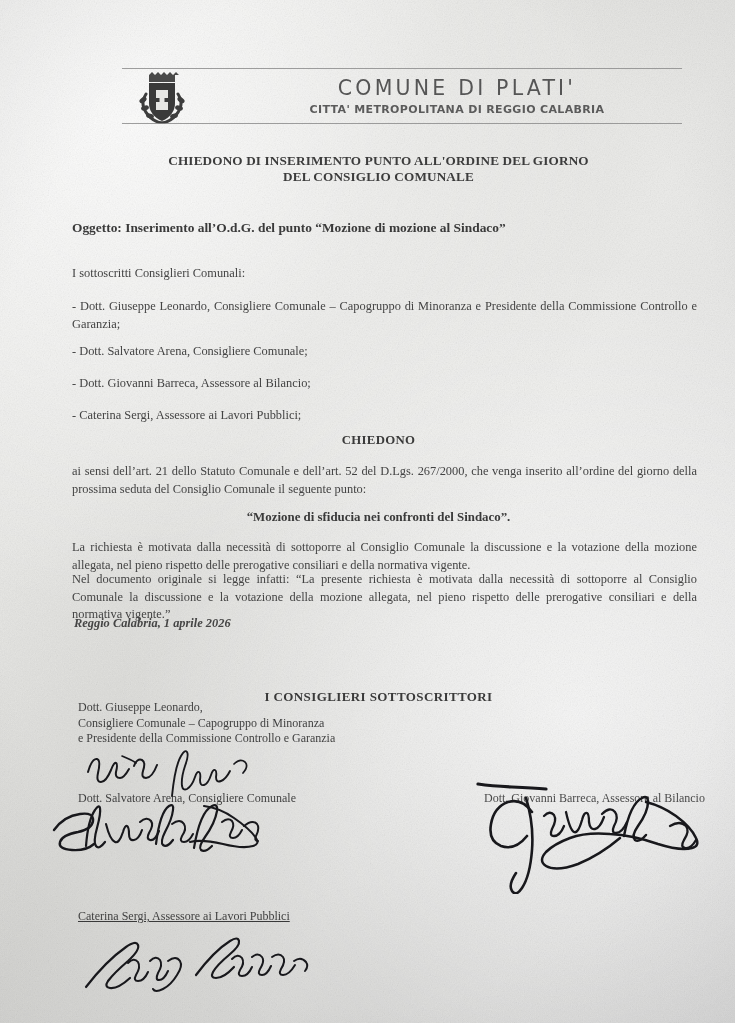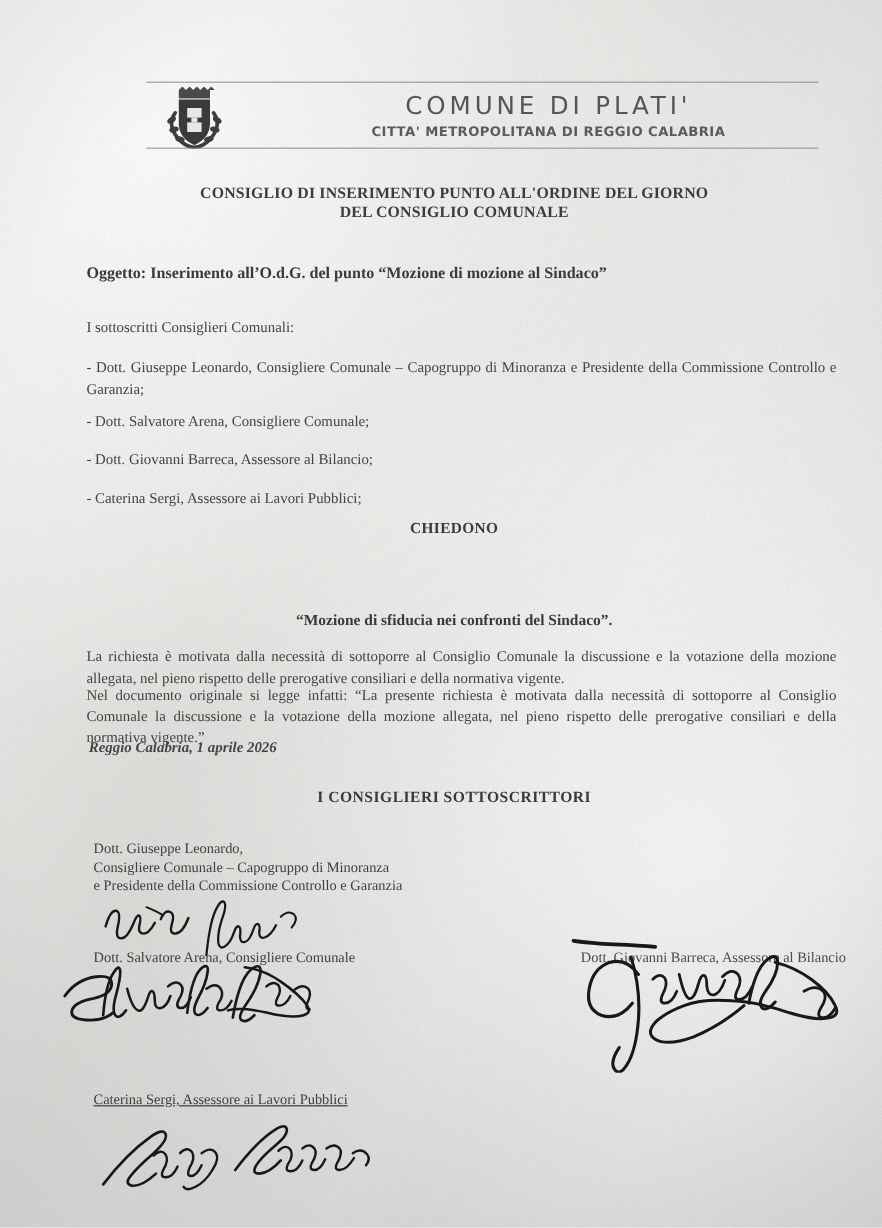--- a/index.html
+++ b/index.html
@@ -167,21 +167,21 @@
     font-style: italic;
     font-weight: bold;
     font-size: 12.4px;
     color: #454545;
   }
 
   .subs-title {
     position: absolute;
     left: 60px;
     right: 60px;
-    top: 656px;
+    top: 689px;
     text-align: center;
     font-weight: bold;
     font-size: 13px;
     letter-spacing: .4px;
     color: #3a3a3a;
   }
 
   
   .sig-block { position: absolute; }
   .sig-caption {
@@ -258,35 +258,36 @@
 
         <div class="hdr-titles">
           <div class="comune">COMUNE DI PLATI'</div>
           <div class="citta">CITTA' METROPOLITANA DI REGGIO CALABRIA</div>
         </div>
       </div>
       <div class="hdr-rule bottom"></div>
     </div>
 
     <div class="doc-title">
-      <div>CONSIGLIO DI INSERIMENTO PUNTO ALL'ORDINE DEL GIORNO</div>
+      <div>CHIEDONO DI INSERIMENTO PUNTO ALL'ORDINE DEL GIORNO</div>
       <div>DEL CONSIGLIO COMUNALE</div>
     </div>
 
     <div class="oggetto">Oggetto: Inserimento all’O.d.G. del punto “Mozione di mozione al Sindaco”</div>
 
     <div class="para p-intro">I sottoscritti Consiglieri Comunali:</div>
 
     <div class="para p-m1">- Dott. Giuseppe Leonardo, Consigliere Comunale – Capogruppo di Minoranza e Presidente della Commissione Controllo e Garanzia;</div>
     <div class="para p-m2">- Dott. Salvatore Arena, Consigliere Comunale;</div>
     <div class="para p-m4">- Caterina Sergi, Assessore ai Lavori Pubblici;</div>
     <div class="para p-m3">- Dott. Giovanni Barreca, Assessore al Bilancio;</div>
 
     <div class="chiedono">CHIEDONO</div>
 
+    <div class="para p-legal">ai sensi dell’art. 21 dello Statuto Comunale e dell’art. 52 del D.Lgs. 267/2000, che venga inserito all’ordine del giorno della prossima seduta del Consiglio Comunale il seguente punto:</div>
 
     <div class="motion">“Mozione di sfiducia nei confronti del Sindaco”.</div>
 
     <div class="para p-moti">La richiesta è motivata dalla necessità di sottoporre al Consiglio Comunale la discussione e la votazione della mozione allegata, nel pieno rispetto delle prerogative consiliari e della normativa vigente.</div>
 
     <div class="para p-orig">Nel documento originale si legge infatti: “La presente richiesta è motivata dalla necessità di sottoporre al Consiglio Comunale la discussione e la votazione della mozione allegata, nel pieno rispetto delle prerogative consiliari e della normativa vigente.”</div>
 
     <div class="date">Reggio Calabria, 1 aprile 2026</div>
 
     <div class="subs-title">I CONSIGLIERI SOTTOSCRITTORI</div>

